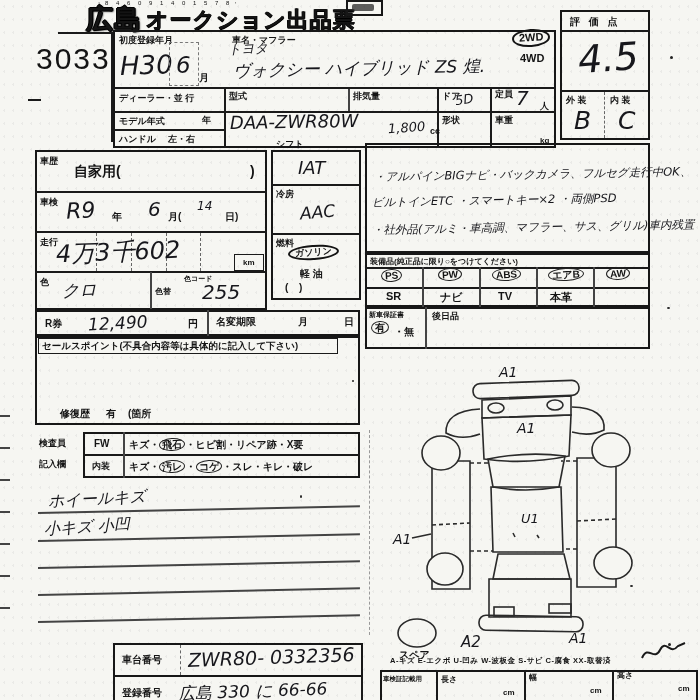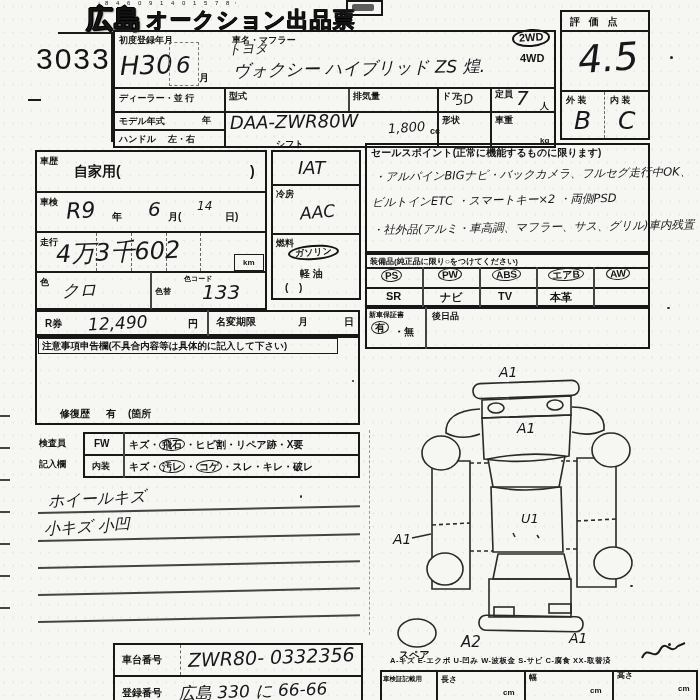--- a/index.html
+++ b/index.html
@@ -123,36 +123,35 @@
   <div class="dashv" style="left:200px;top:233px;height:38px;"></div>
   <div class="abs hw" style="left:56px;top:236px;font-size:24px;transform:rotate(-2deg);">4万3千602</div>
   <div class="b15" style="left:234px;top:254px;width:30px;height:17px;"></div>
   <div class="abs p8" style="left:243px;top:258px;">km</div>
 
   <div class="abs p9" style="left:40px;top:276px;">色</div>
   <div class="abs hw" style="left:62px;top:279px;font-size:17px;transform:rotate(-2deg);">クロ</div>
   <div class="lnl" style="left:150px;top:272px;width:1.5px;height:37px;"></div>
   <div class="abs p8" style="left:155px;top:286px;">色替</div>
   <div class="abs p7" style="left:184px;top:274px;">色コード</div>
-  <div class="abs hw" style="left:202px;top:280px;font-size:20px;">133</div>
+  <div class="abs hw" style="left:202px;top:280px;font-size:20px;">255</div>
 
   <div class="b" style="left:271px;top:150px;width:90px;height:150px;"></div>
   <div class="ln" style="left:271px;top:184px;width:90px;height:2px;"></div>
   <div class="ln" style="left:271px;top:233px;width:90px;height:2px;"></div>
   <div class="abs p9" style="left:276px;top:138px;">シフト</div>
   <div class="abs hw" style="left:298px;top:157px;font-size:18px;">IAT</div>
   <div class="abs p9" style="left:276px;top:188px;">冷房</div>
   <div class="abs hw" style="left:300px;top:202px;font-size:17px;transform:rotate(-5deg);">AAC</div>
   <div class="abs p9" style="left:276px;top:237px;">燃料</div>
   <div class="abs p9 oval" style="left:288px;top:245px;">ガソリン</div>
   <div class="abs p10" style="left:300px;top:267px;">軽 油</div>
   <div class="abs p10" style="left:285px;top:282px;letter-spacing:4px;">(        )</div>
 
   <div class="b" style="left:365px;top:143px;width:285px;height:110px;"></div>
-  <div class="abs p10" style="left:371px;top:146px;white-space:nowrap;">セールスポイント(正常に機能するものに限ります)</div>
   <div class="abs hw" style="left:374px;top:167px;font-size:11.5px;transform:rotate(-1deg);">・アルパインBIGナビ・バックカメラ、フルセグ走行中OK、</div>
   <div class="abs hw" style="left:372px;top:193px;font-size:11.5px;transform:rotate(-1deg);">ビルトインETC ・スマートキー×2 ・両側PSD</div>
   <div class="abs hw" style="left:372px;top:220px;font-size:11.5px;transform:rotate(-1deg);">・社外品(アルミ・車高調、マフラー、サス、グリル)車内残置</div>
 
   <div class="b" style="left:365px;top:253px;width:285px;height:54px;"></div>
   <div class="abs p8" style="left:370px;top:256px;">装備品(純正品に限り○をつけてください)</div>
   <div class="ln" style="left:365px;top:267px;width:285px;height:1.5px;"></div>
   <div class="ln" style="left:365px;top:287px;width:285px;height:1.5px;"></div>
   <div class="lnl" style="left:422px;top:267px;width:1.5px;height:40px;"></div>
   <div class="lnl" style="left:479px;top:267px;width:1.5px;height:40px;"></div>
@@ -181,21 +180,21 @@
   <div class="abs p10" style="left:45px;top:317px;">R券</div>
   <div class="abs hw" style="left:88px;top:313px;font-size:17px;transform:rotate(-3deg);">12,490</div>
   <div class="abs p10" style="left:188px;top:317px;">円</div>
   <div class="lnl" style="left:207px;top:310px;width:1.5px;height:26px;"></div>
   <div class="abs p10" style="left:216px;top:315px;">名変期限</div>
   <div class="abs p10" style="left:298px;top:315px;">月</div>
   <div class="abs p10" style="left:344px;top:315px;">日</div>
 
   <div class="b" style="left:35px;top:336px;width:325px;height:89px;"></div>
   <div class="b15" style="left:38px;top:338px;width:300px;height:16px;"></div>
-  <div class="abs" style="left:42px;top:340px;font-size:9.5px;font-weight:bold;white-space:nowrap;">注意事項申告欄(不具合内容等は具体的に記入して下さい)</div>
+  <div class="abs" style="left:42px;top:340px;font-size:9.5px;font-weight:bold;white-space:nowrap;">セールスポイント(不具合内容等は具体的に記入して下さい)</div>
   <div class="abs p10" style="left:60px;top:407px;">修復歴</div>
   <div class="abs p10" style="left:106px;top:407px;">有</div>
   <div class="abs p10" style="left:128px;top:407px;">(箇所</div>
 
   <div class="abs p9" style="left:39px;top:437px;">検査員</div>
   <div class="abs p9" style="left:39px;top:458px;">記入欄</div>
   <div class="b" style="left:83px;top:432px;width:277px;height:46px;"></div>
   <div class="ln" style="left:83px;top:454px;width:277px;height:1.5px;"></div>
   <div class="lnl" style="left:123px;top:432px;width:1.5px;height:46px;"></div>
   <div class="abs p10" style="left:94px;top:438px;">FW</div>

